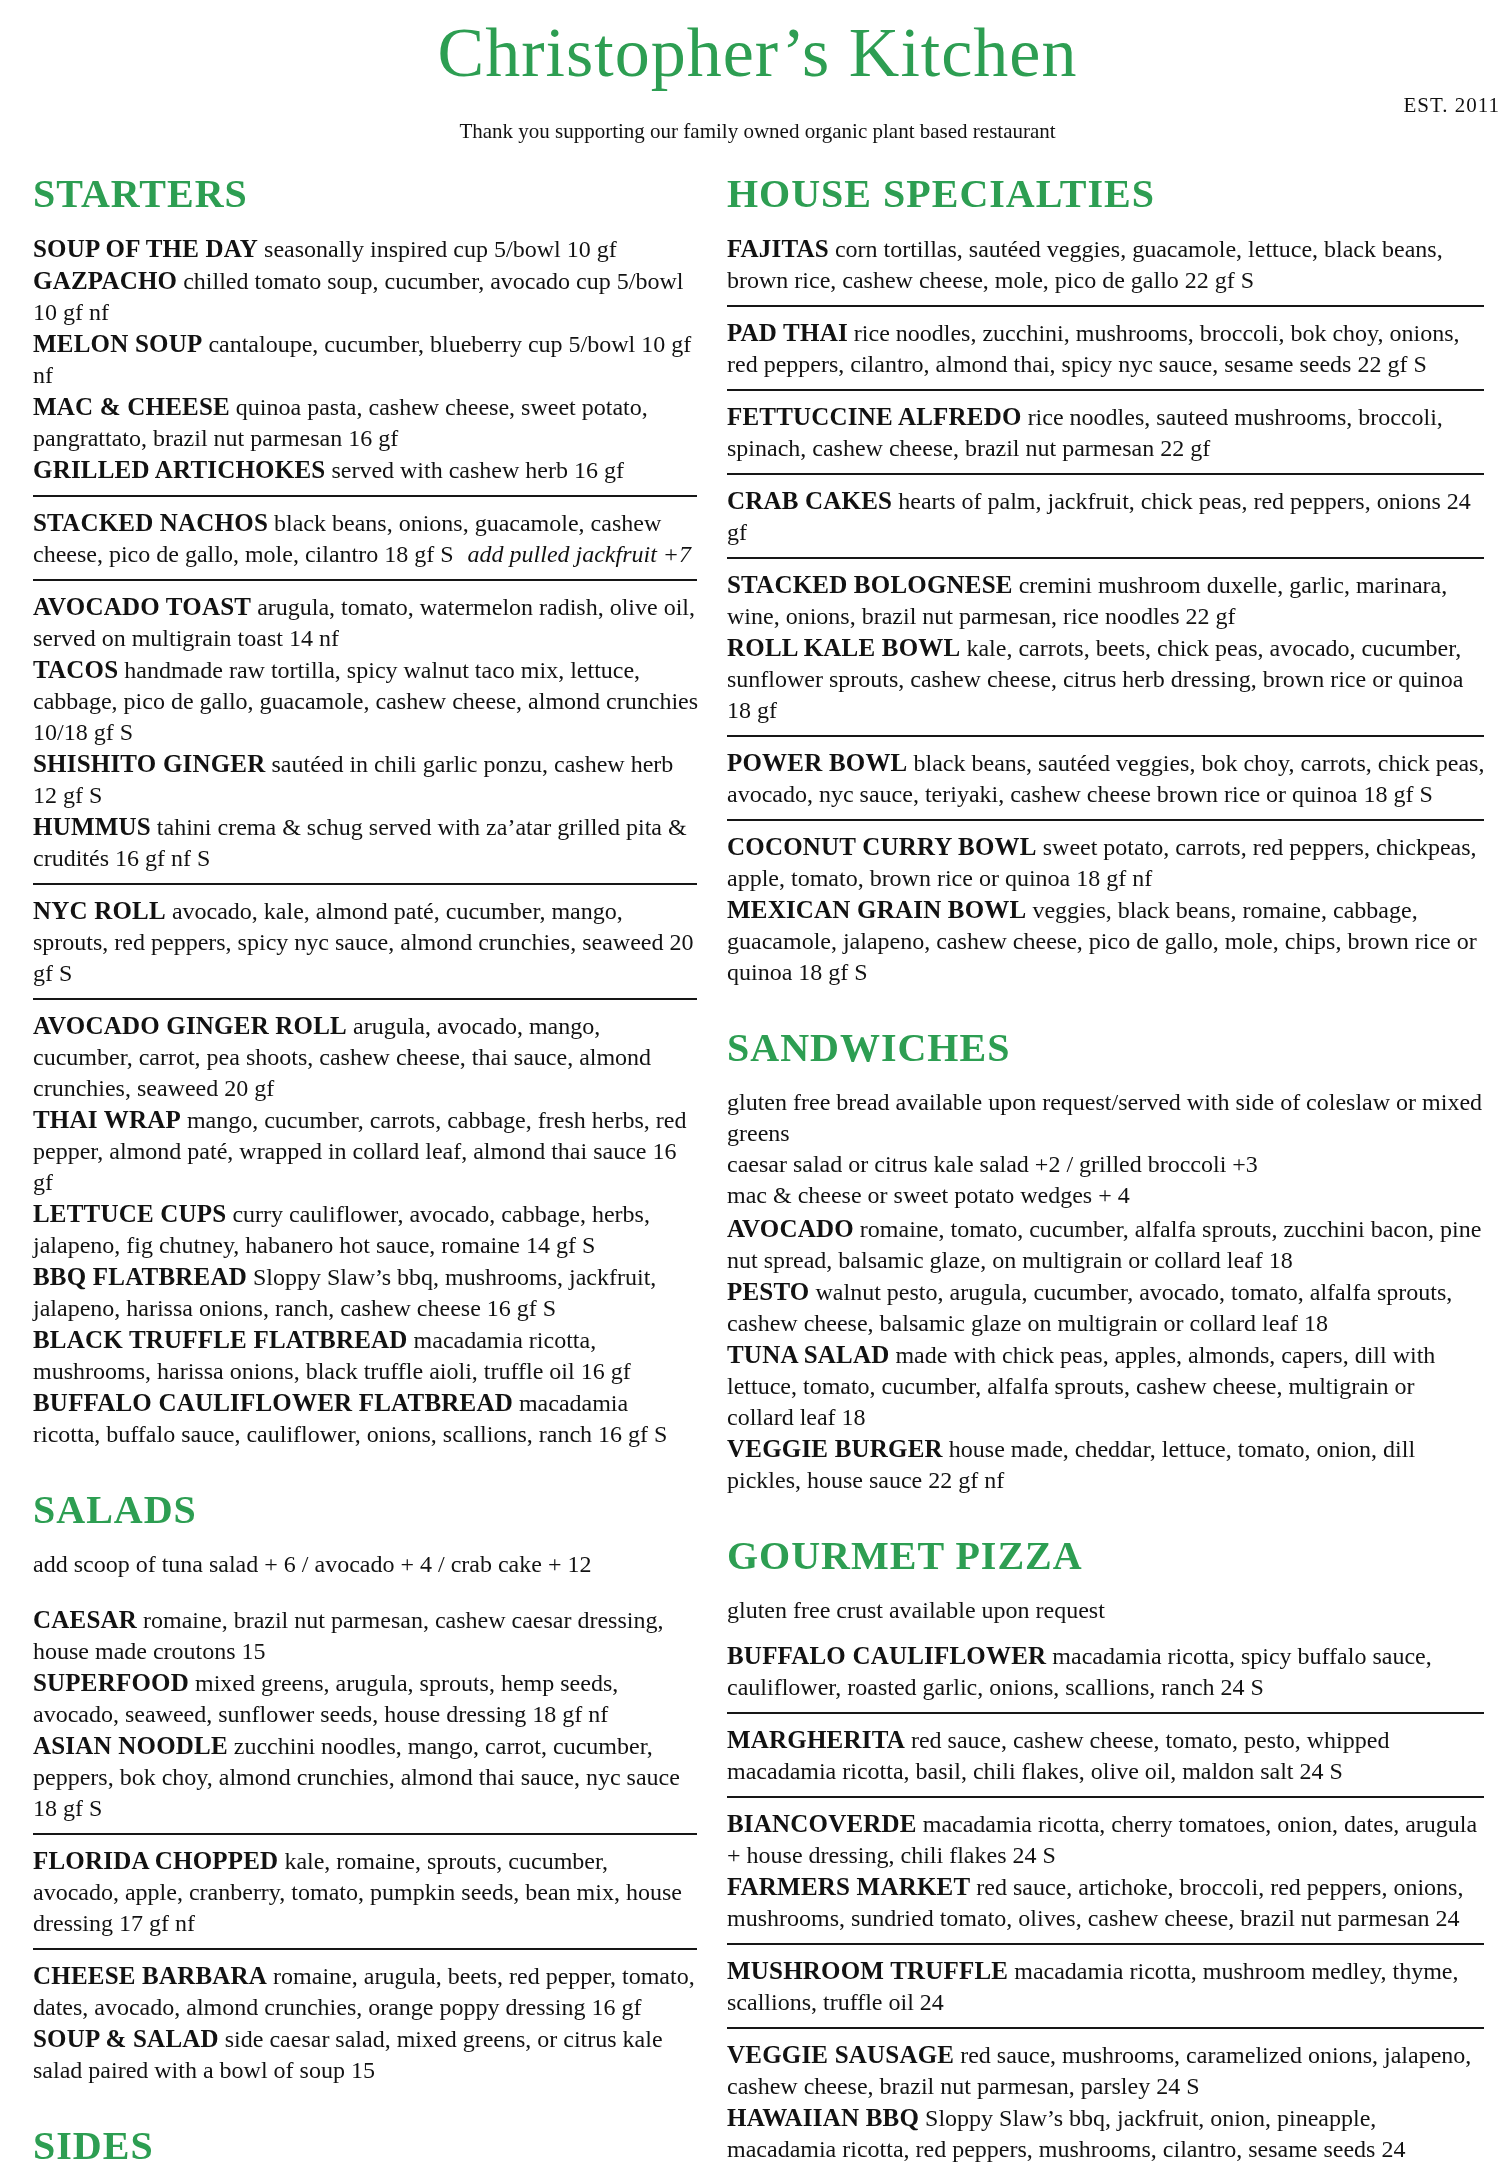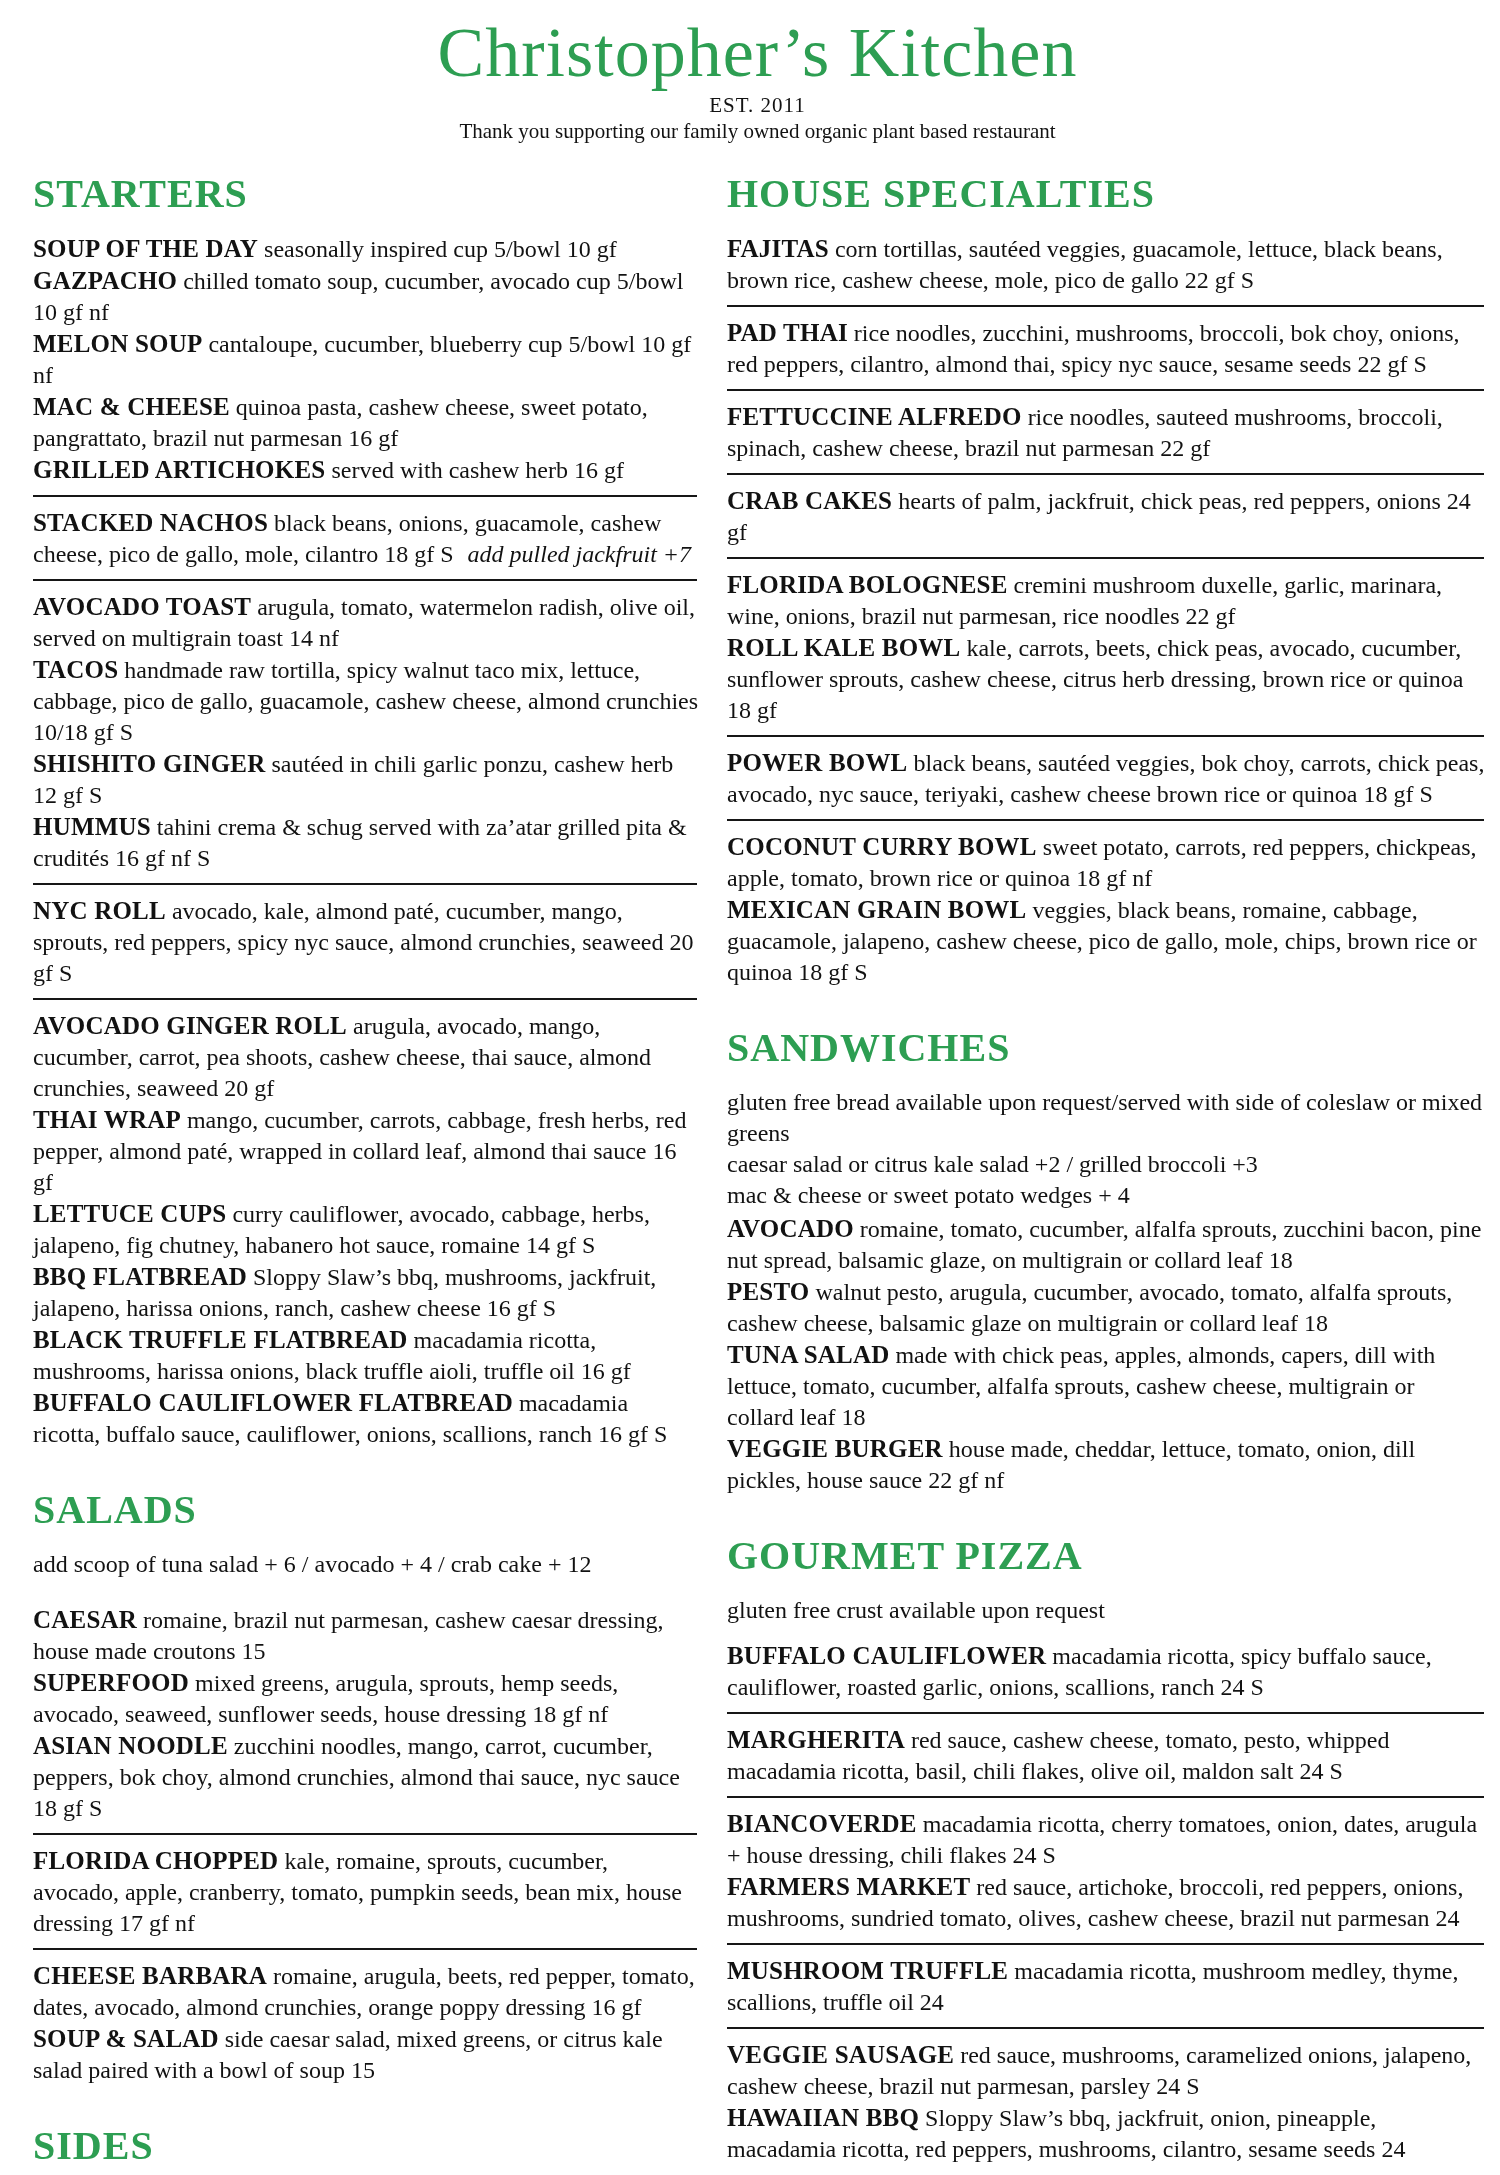--- a/index.html
+++ b/index.html
@@ -22,21 +22,21 @@
   header{text-align:center;padding-top:16px;}
   .title{
     font-size:70px;
     line-height:1.05;
     font-weight:400;
     color:var(--green);
     margin:0;
     letter-spacing:1px;
     font-family:"Liberation Serif", serif;
   }
-  .est{font-size:21px;letter-spacing:1px;margin-top:3px;}
+  .est{font-size:21px;letter-spacing:1px;margin-top:3px;text-align:right;}
   .tagline{font-size:21px;margin-top:1px;}
 
   .columns{
     display:flex;
     align-items:flex-start;
     padding:26px 14px 0 18px;
     gap:28px;
   }
   .col-left{width:666px;flex:none;}
   .col-right{flex:1;min-width:0;}
@@ -124,21 +124,21 @@
           <section data-name="section-house-specialties">
             <h2 data-name="section-title-house-specialties" class="sec-title">HOUSE SPECIALTIES</h2>
             <p data-name="menu-item" class="item"><span data-name="menu-item-name" class="iname">FAJITAS</span> corn tortillas, sautéed veggies, guacamole, lettuce, black beans, brown rice, cashew cheese, mole, pico de gallo  22  gf S</p>
             <hr data-name="item-divider" class="divider">
             <p data-name="menu-item" class="item"><span data-name="menu-item-name" class="iname">PAD THAI</span> rice noodles, zucchini, mushrooms, broccoli, bok choy, onions, red peppers, cilantro, almond thai, spicy nyc sauce, sesame seeds  22 gf S</p>
             <hr data-name="item-divider" class="divider">
             <p data-name="menu-item" class="item"><span data-name="menu-item-name" class="iname">FETTUCCINE ALFREDO</span> rice noodles, sauteed mushrooms, broccoli, spinach, cashew cheese, brazil nut parmesan  22  gf</p>
             <hr data-name="item-divider" class="divider">
             <p data-name="menu-item" class="item"><span data-name="menu-item-name" class="iname">CRAB CAKES</span> hearts of palm, jackfruit, chick peas, red peppers, onions  24 gf</p>
             <hr data-name="item-divider" class="divider">
-            <p data-name="menu-item" class="item"><span data-name="menu-item-name" class="iname">FLORIDA BOLOGNESE</span> cremini mushroom duxelle, garlic, marinara, wine, onions, brazil nut parmesan, rice noodles 22 gf</p>
+            <p data-name="menu-item" class="item"><span data-name="menu-item-name" class="iname">STACKED BOLOGNESE</span> cremini mushroom duxelle, garlic, marinara, wine, onions, brazil nut parmesan, rice noodles 22 gf</p>
             <p data-name="menu-item" class="item"><span data-name="menu-item-name" class="iname">ROLL KALE BOWL</span> kale, carrots, beets, chick peas, avocado, cucumber, sunflower sprouts, cashew cheese, citrus herb dressing, brown rice or quinoa 18 gf</p>
             <hr data-name="item-divider" class="divider">
             <p data-name="menu-item" class="item"><span data-name="menu-item-name" class="iname">POWER BOWL</span> black beans, sautéed veggies, bok choy, carrots, chick peas, avocado, nyc sauce, teriyaki, cashew cheese brown rice or quinoa 18  gf S</p>
             <hr data-name="item-divider" class="divider">
             <p data-name="menu-item" class="item"><span data-name="menu-item-name" class="iname">COCONUT CURRY BOWL</span> sweet potato, carrots, red peppers, chickpeas, apple, tomato, brown rice or quinoa 18  gf nf</p>
             <p data-name="menu-item" class="item"><span data-name="menu-item-name" class="iname">MEXICAN GRAIN BOWL</span> veggies, black beans, romaine, cabbage, guacamole, jalapeno, cashew cheese, pico de gallo, mole, chips, brown rice or quinoa 18 gf  S</p>
           </section>
           <section data-name="section-sandwiches">
             <h2 data-name="section-title-sandwiches" class="sec-title">SANDWICHES</h2>
             <div data-name="section-intro-group" class="intro-group">

